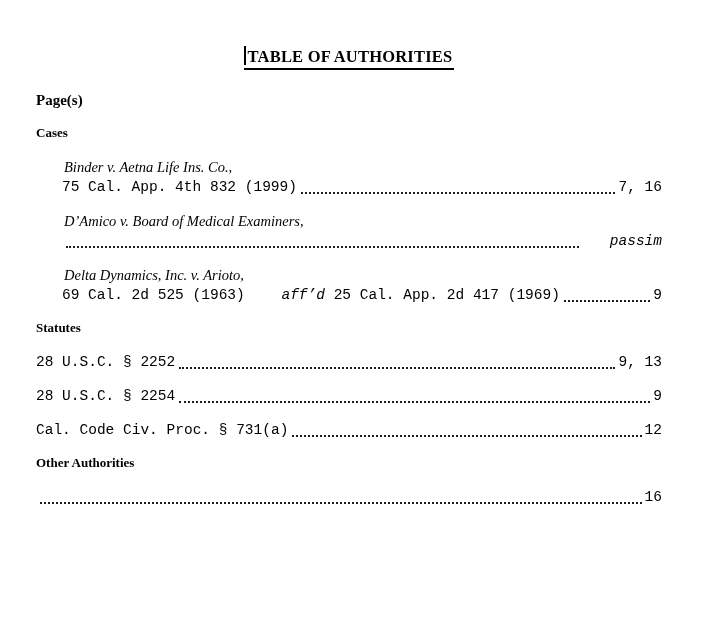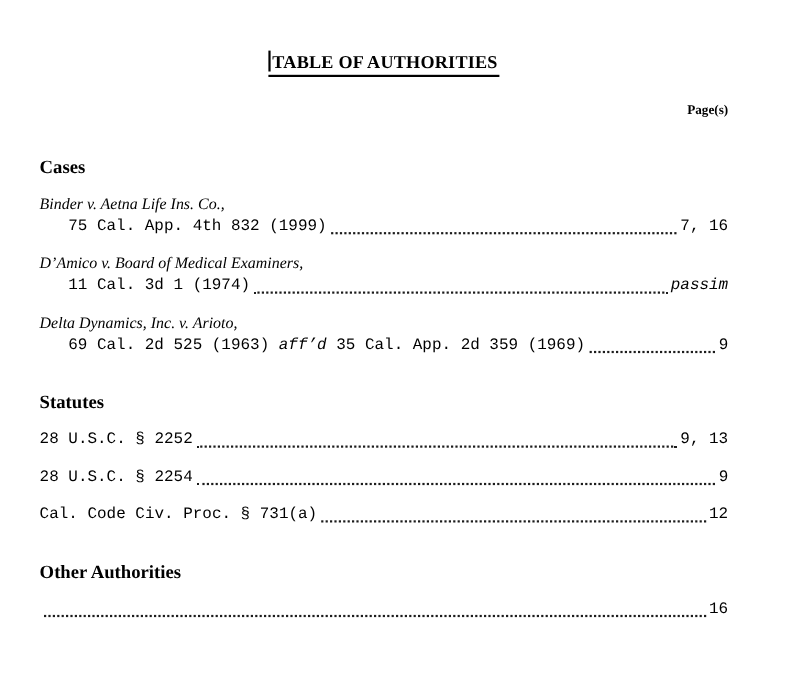--- a/index.html
+++ b/index.html
@@ -36,29 +36,29 @@
   .text-cursor {
     display: inline-block;
     width: 2px;
     height: 19px;
     background: #000;
     vertical-align: -3px;
     margin-right: 2px;
   }
   .pages-label {
     margin-top: 23px;
-    text-align: right;
+    text-align: left;
     font-weight: bold;
-    font-size: 12px;
+    font-size: 15px;
     line-height: 20px;
   }
   .sec-heading {
-    margin-top: 32px;
+    margin-top: 13px;
     font-weight: bold;
-    font-size: 17px;
+    font-size: 13px;
     line-height: 20px;
   }
   .entry {
     margin-top: 14px;
     font-size: 14.5px;
     line-height: 20px;
   }
   .name-line {
     white-space: nowrap;
   }
@@ -76,21 +76,21 @@
   .dot-leader {
     flex: 1 1 auto;
     min-width: 14px;
     border-bottom: 2px dotted #1c1c1c;
     margin: 0 3px 3px 4px;
     align-self: flex-end;
   }
   .page-num {
     white-space: nowrap;
   }
-  .it { font-style: italic; }
+  .it { font-style: italic; margin-left: 28px; }
 </style>
 </head>
 <body>
 
 <div class="page">
   <div class="title-row">
     <span class="doc-title"><span class="text-cursor"></span><span>TABLE OF AUTHORITIES</span></span>
   </div>
   <div class="pages-label">Page(s)</div>
   <div id="sections">
@@ -99,29 +99,28 @@
         <div class="name-line"><span class="it">Binder v. Aetna Life Ins. Co.,</span></div>
         <div class="cite-line indent">
           <span class="cite-text"><span>75 Cal. App. 4th 832 (1999)</span></span>
           <span class="dot-leader"></span>
           <span class="page-num">7, 16</span>
         </div>
       </div>
       <div class="entry">
         <div class="name-line"><span class="it">D’Amico v. Board of Medical Examiners,</span></div>
         <div class="cite-line indent">
-          <span class="cite-text"><span>11 Cal. 3d 1 (1974)</span></span>
           <span class="dot-leader"></span>
           <span class="page-num it">passim</span>
         </div>
       </div>
       <div class="entry">
         <div class="name-line"><span class="it">Delta Dynamics, Inc. v. Arioto,</span></div>
         <div class="cite-line indent">
-          <span class="cite-text"><span>69 Cal. 2d 525 (1963) </span><span class="it">aff’d</span><span> 35 Cal. App. 2d 359 (1969)</span></span>
+          <span class="cite-text"><span>69 Cal. 2d 525 (1963) </span><span class="it">aff’d</span><span> 25 Cal. App. 2d 417 (1969)</span></span>
           <span class="dot-leader"></span>
           <span class="page-num">9</span>
         </div>
       </div>
       <div class="sec-heading">Statutes</div>
       <div class="entry">
         <div class="cite-line">
           <span class="cite-text"><span>28 U.S.C. § 2252</span></span>
           <span class="dot-leader"></span>
           <span class="page-num">9, 13</span>

